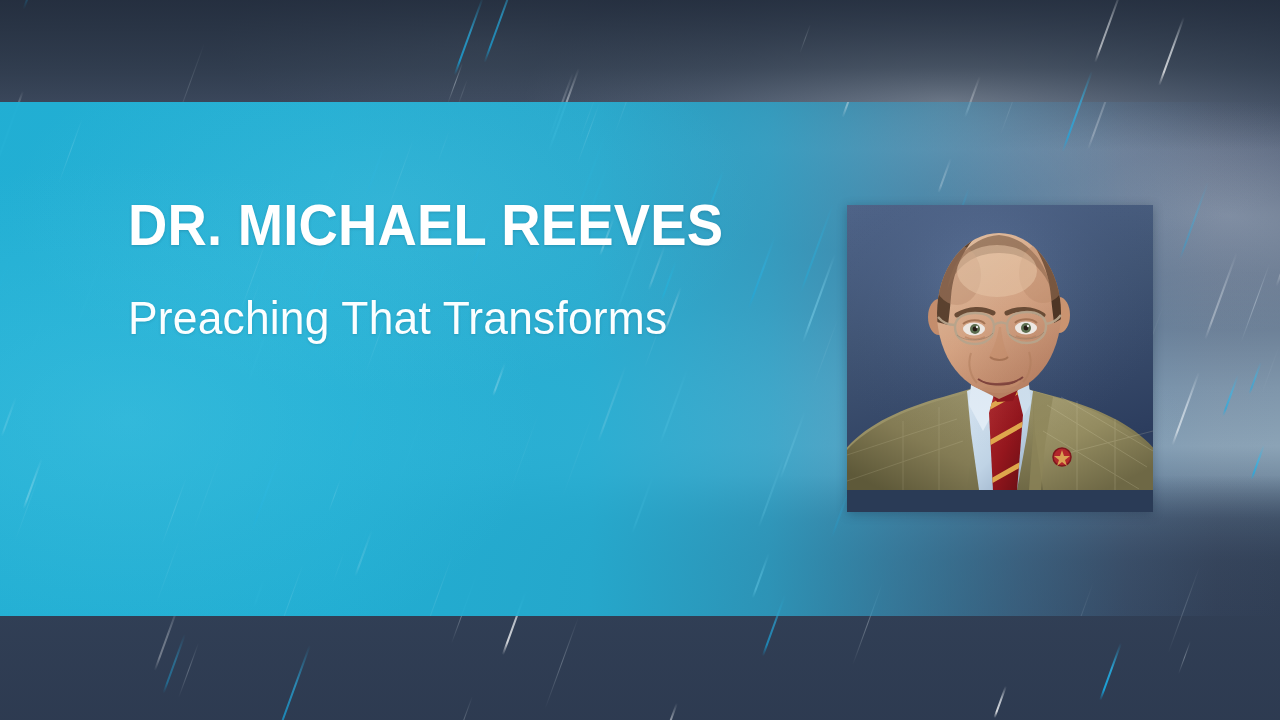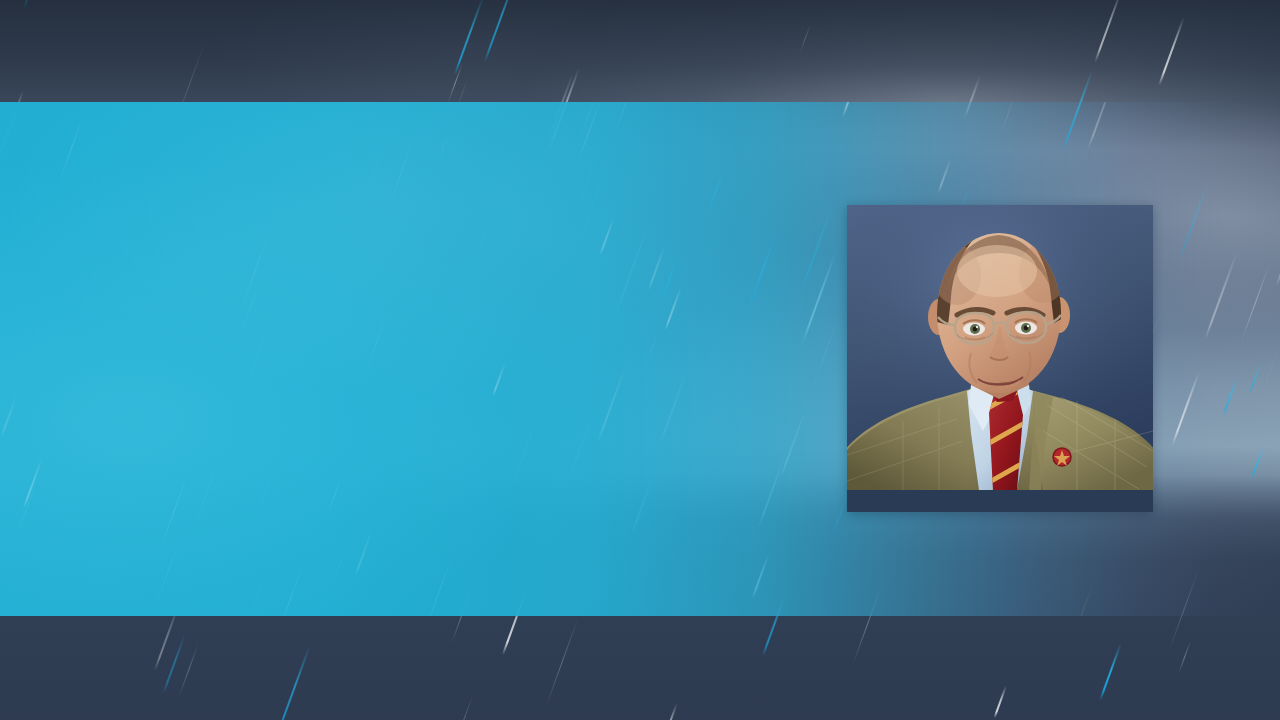--- a/index.html
+++ b/index.html
@@ -331,20 +331,24 @@
         <div class="streak f" style="left: 35.0563%; top: 5.46879%; height: 35.7268px; opacity: 0.14;"></div>
         <div class="streak f" style="left: 84.894%; top: 49.0862%; height: 36.0367px; opacity: 0.12;"></div>
         <div class="streak f" style="left: 21.4762%; top: 98.651%; height: 57.0762px; opacity: 0.12;"></div>
         <div class="streak c" style="left: 30.0077%; top: 8.24976%; height: 56.1876px; opacity: 0.11;"></div>
         <div class="streak c" style="left: 21.7919%; top: 68.4255%; height: 82.9959px; opacity: 0.18;"></div>
         <div class="streak f" style="left: 85.3639%; top: 93.3483%; height: 77.737px; opacity: 0.29;"></div>
         <div class="streak f" style="left: 26.5415%; top: 73.348%; height: 35.4632px; opacity: 0.36;"></div>
       </div>
   </div>
 
+  <div class="text-block">
+    <h1 class="speaker-name">DR. MICHAEL REEVES</h1>
+    <p class="talk-subtitle">Preaching That Transforms</p>
+  </div>
 
   <div class="portrait-frame">
     <div class="portrait-photo">
       <svg class="portrait-svg" viewBox="0 0 306 285" preserveAspectRatio="xMidYMid slice">
         <defs>
           <linearGradient id="backdropG" x1="0" y1="0" x2="0.3" y2="1">
             <stop offset="0%" stop-color="#52678C"></stop>
             <stop offset="45%" stop-color="#415574"></stop>
             <stop offset="100%" stop-color="#2C3D5E"></stop>
           </linearGradient>

